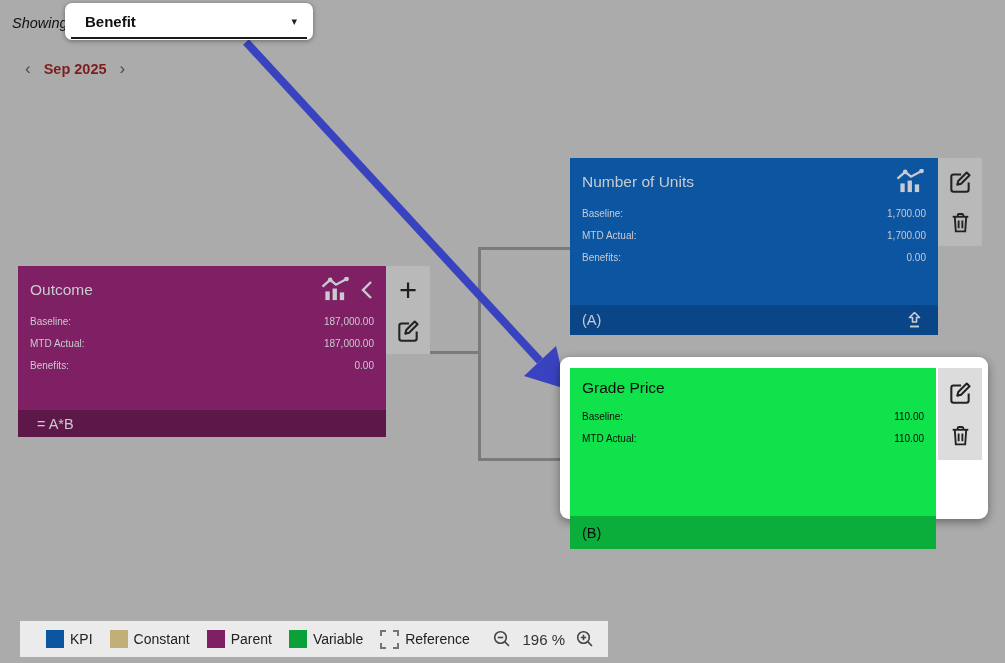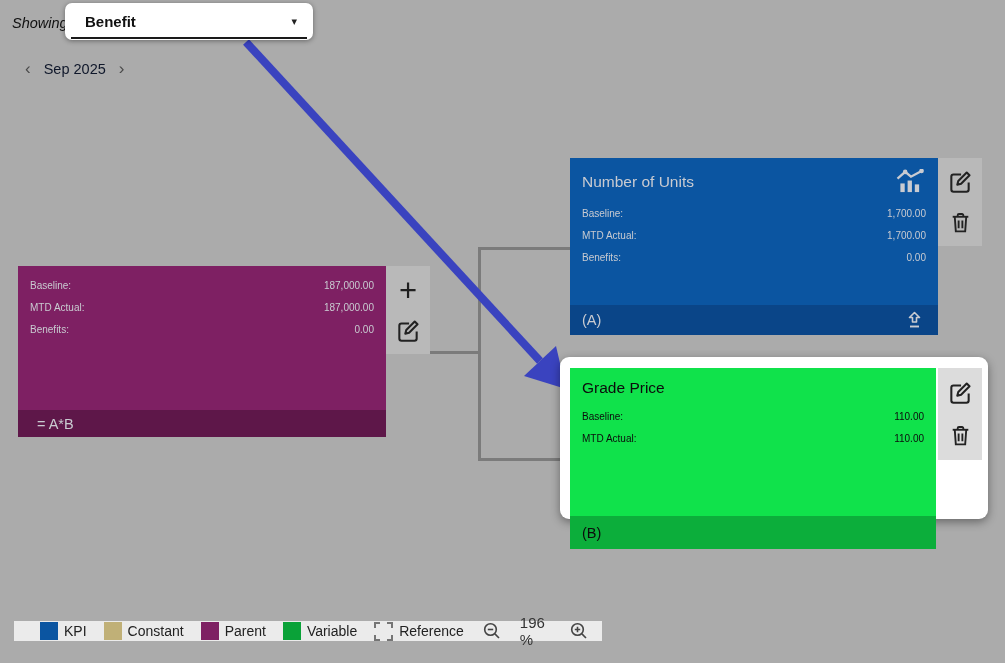--- a/index.html
+++ b/index.html
@@ -9,21 +9,21 @@
   .showing{position:absolute;left:12px;top:15px;font-style:italic;font-size:14.5px;color:#111;z-index:7;}
   .dropdown{position:absolute;left:65px;top:3px;width:248px;height:37px;background:#fff;border-radius:7px;
     box-shadow:0 1px 5px rgba(0,0,0,.4);display:flex;align-items:center;padding:0 16px 0 20px;
     box-sizing:border-box;z-index:7;cursor:pointer;}
   .dropdown::after{content:'';position:absolute;left:6px;right:6px;bottom:1px;border-bottom:2px solid #1a1a1a;}
   .dd-value{flex:1;font-weight:bold;font-size:15px;color:#111;}
   .dd-caret{font-size:11px;color:#222;}
 
   .datenav{position:absolute;left:18px;top:57px;display:flex;align-items:center;gap:6px;z-index:7;}
   .nav-btn{background:none;border:none;cursor:pointer;font-size:17px;color:#4a4a4a;padding:0 7px;line-height:24px;}
-  .date-label{font-size:14.5px;color:#0f172a;}
+  .date-label{font-size:14.5px;color:#7f1d1d;font-weight:bold;}
 
   
   .conn{position:absolute;background:#7b7b7b;z-index:1;}
 
   
   .arrow-overlay{position:absolute;left:0;top:0;z-index:2;pointer-events:none;}
 
   
   .node{position:absolute;color:#C9CBD1;z-index:2;}
   .node-header{display:flex;align-items:center;padding:11px 12px 0 12px;gap:9px;}
@@ -52,28 +52,28 @@
   #panel-grade{left:378px;top:11px;height:92px;background:#DCDCDC;}
   .act-btn{background:none;border:none;cursor:pointer;padding:2px;color:#1f1f1f;display:flex;
     align-items:center;justify-content:center;}
   .plus-glyph{font-size:31px;font-weight:400;line-height:28px;color:#1f1f1f;}
 
   .icon-light{stroke:#C9CBD1;}
   .icon-light-fill{fill:#C9CBD1;}
   .icon-dark{stroke:#222;}
 
   
-  #legend{position:absolute;left:14px;top:621px;width:588px;height:20px;background:#EBEBEB;
+  #legend{position:absolute;left:20px;top:621px;width:588px;height:36px;background:#EBEBEB;
     display:flex;align-items:center;padding:0 12px 0 26px;box-sizing:border-box;z-index:4;}
   .leg-item{display:flex;align-items:center;margin-right:17px;}
   .sq{width:18px;height:18px;margin-right:6px;}
   .sq-ref{width:15px;height:15px;margin-right:6px;border:2px dashed #757575;background:transparent;}
   .leg-label{font-size:14px;color:#222;}
   .zoom-cluster{margin-left:auto;display:flex;align-items:center;gap:9px;}
-  .zoom-level{font-size:15px;color:#333;margin-left:8px;}
+  .zoom-level{font-size:15px;color:#333;}
   .zoom-btn{background:none;border:none;cursor:pointer;padding:0;display:flex;align-items:center;}
 </style>
 </head>
 <body>
 
 <div id="stage">
 
   <div class="conn" style="left:478px;top:247px;width:3px;height:214px;"></div>
   <div class="conn" style="left:480px;top:247px;width:90px;height:3px;"></div>
   <div class="conn" style="left:430px;top:351px;width:48px;height:3px;"></div>
@@ -90,20 +90,34 @@
     <span class="dd-caret">▾</span>
   </div>
 
   <div class="datenav">
     <button class="nav-btn"><span>‹</span></button>
     <span class="date-label">Sep 2025</span>
     <button class="nav-btn"><span>›</span></button>
   </div>
 
   <div class="node" id="node-outcome" style="background-color: rgb(126, 32, 99);">
+    <div class="node-header">
+      <span class="node-title">Outcome</span>
+      <svg width="32" height="25" viewBox="0 0 32 26">
+        <polyline class="icon-light" points="3,10 11,3 17,8 28,2" fill="none" stroke-width="2.4"></polyline>
+        <circle class="icon-light-fill" cx="11" cy="3" r="2.4"></circle>
+          <circle class="icon-light-fill" cx="28" cy="2" r="2.4"></circle>
+        <rect class="icon-light-fill" x="6" y="15" width="4.5" height="9"></rect>
+        <rect class="icon-light-fill" x="13.5" y="12" width="4.5" height="12"></rect>
+        <rect class="icon-light-fill" x="21" y="16" width="4.5" height="8"></rect>
+      </svg>
+      <svg width="14" height="22" viewBox="0 0 14 22">
+        <polyline class="icon-light" points="11,3 3,11 11,19" fill="none" stroke-width="2.4"></polyline>
+      </svg>
+    </div>
     <div class="node-rows">
       <div class="nrow">
           <span class="lbl">Baseline:</span>
           <span class="val">187,000.00</span>
         </div>
       <div class="nrow">
           <span class="lbl">MTD Actual:</span>
           <span class="val">187,000.00</span>
         </div>
       <div class="nrow">

